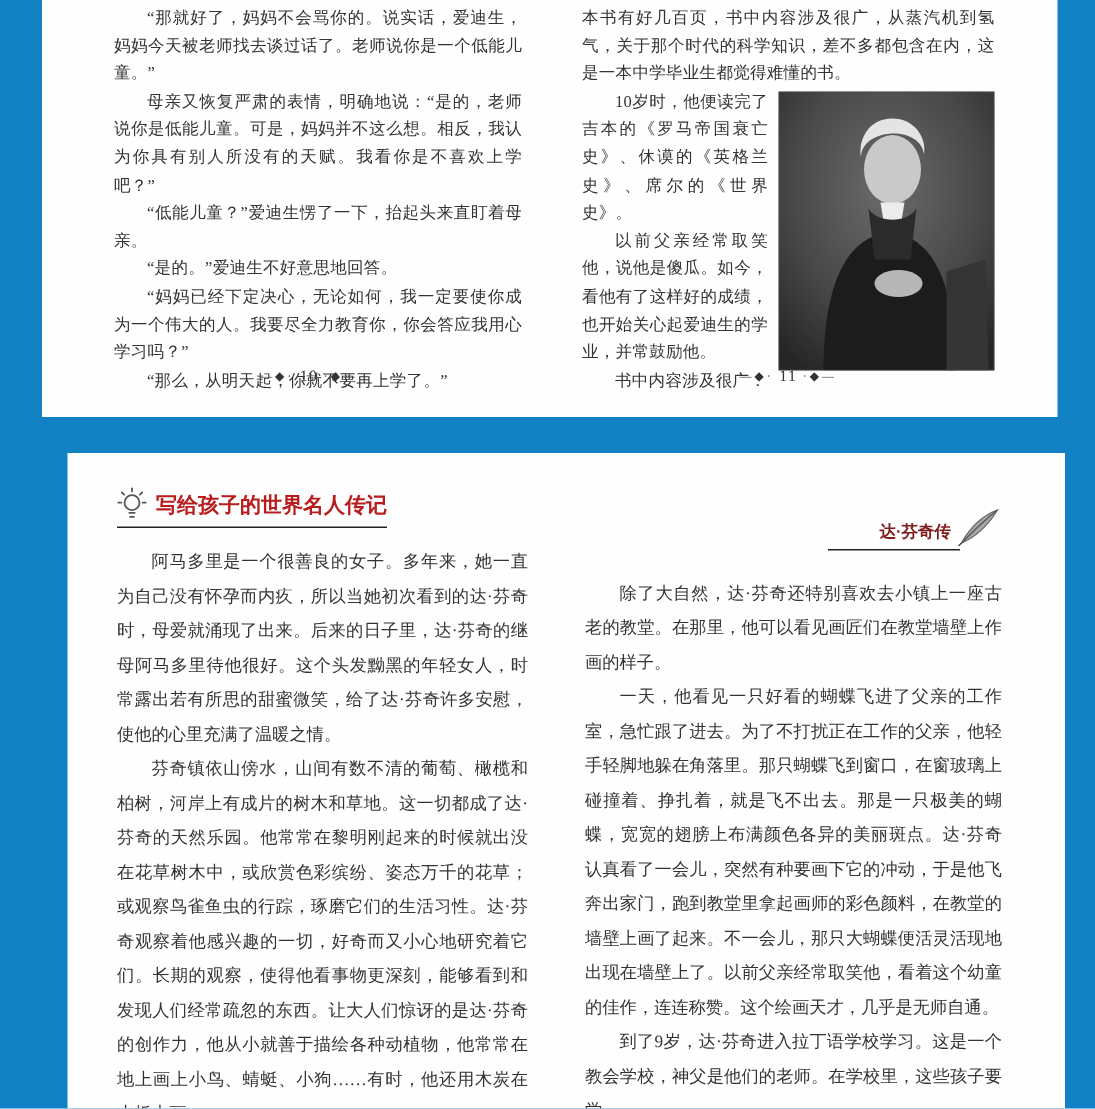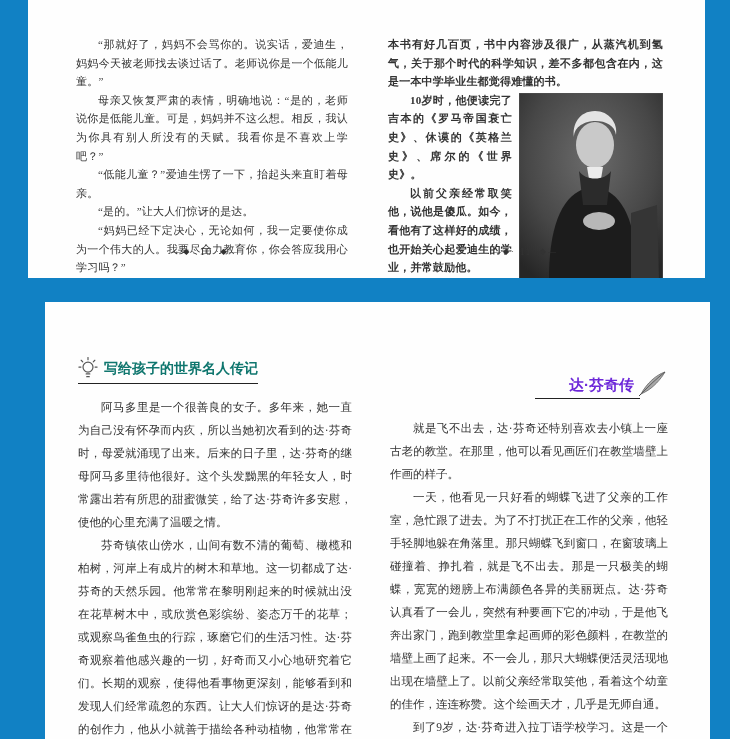--- a/index.html
+++ b/index.html
@@ -7,27 +7,27 @@
   body {
     position:relative;
     overflow:hidden;
     background:#1181c4;
     font-family:"Liberation Serif","DejaVu Serif",serif;
   }
   .panel { position:absolute; background:#fefefe; overflow:hidden; }
   .panel-top    { left:28px; top:0;     width:677px; height:278px; }
   .panel-bottom { left:45px; top:302px; width:665px; height:437px; }
 
-  .pagecol { position:absolute; color:#333; text-align:justify;margin-top:32px; }
+  .pagecol { position:absolute; color:#333; text-align:justify; }
   .pagecol p { margin:0; }
   .indent { text-indent:2em; }
 
   
   .tl-page { left:48px;  top:3px; width:272px; font-size:11px; line-height:18.6px; letter-spacing:0.2px; }
-  .tr-page { left:360px; top:3px; width:275px; font-size:11px; line-height:18.6px; letter-spacing:0.2px;font-weight:bold; }
+  .tr-page { left:360px; top:3px; width:275px; font-size:11px; line-height:18.6px; letter-spacing:0.2px; }
 
   .portrait-img { float:right; width:144px; height:186px; margin:2px 0 4px 7px; display:block; }
 
   .pagefoot {
     position:absolute; top:246px; text-align:center;
     font-size:10.5px; color:#333; letter-spacing:1px;
   }
   .pagefoot-left  { left:42px;  width:272px; }
   .pagefoot-right { left:360px; width:275px; }
   .orn { font-size:8px; color:#333; letter-spacing:2px; vertical-align:1px; }
@@ -35,45 +35,45 @@
   
   .bl-page { left:33px;  top:22px; width:274px; font-size:11.5px; line-height:23px; }
   .br-page { left:345px; top:22px; width:278px; font-size:11.5px; line-height:23px; }
 
   .bl-header {
     display:flex; align-items:center; gap:6px;
     width:fit-content; max-width:274px;
     border-bottom:1.6px solid #222;
     padding-bottom:3px; margin-bottom:12px;
     font-family:"Liberation Sans","DejaVu Sans",sans-serif;
-    font-weight:bold; font-size:14px; color:#0f766e;
+    font-weight:bold; font-size:14px; color:#b91c1c;
     text-align:center; line-height:1.2;
   }
   .br-header {
     display:flex; justify-content:flex-end; align-items:flex-end;
     margin:14px 0 18px 0;
   }
   .br-title {
     font-family:"Liberation Sans","DejaVu Sans",sans-serif;
-    font-weight:bold; font-size:15px; color:#6d28d9;
+    font-weight:bold; font-size:11px; color:#7f1d1d;
     border-bottom:1.6px solid #222;
     padding:0 6px 4px 34px; line-height:1.2;
   }
   .feather { margin-left:-2px; margin-bottom:3px; }
 </style>
 </head>
 <body>
 
 <div class="panel panel-top">
 
   <div class="pagecol tl-page">
     <p class="indent">“那就好了，妈妈不会骂你的。说实话，爱迪生，妈妈今天被老师找去谈过话了。老师说你是一个低能儿童。”</p>
     <p class="indent">母亲又恢复严肃的表情，明确地说：“是的，老师说你是低能儿童。可是，妈妈并不这么想。相反，我认为你具有别人所没有的天赋。我看你是不喜欢上学吧？”</p>
     <p class="indent">“低能儿童？”爱迪生愣了一下，抬起头来直盯着母亲。</p>
-    <p class="indent">“是的。”让大人们惊讶的是达。</p>
+    <p class="indent">“是的。”爱迪生不好意思地回答。</p>
     <p class="indent">“妈妈已经下定决心，无论如何，我一定要使你成为一个伟大的人。我要尽全力教育你，你会答应我用心学习吗？”</p>
     <p class="indent">“那么，从明天起，你就不要再上学了。”</p>
   </div>
   <div class="pagefoot pagefoot-left">
     <span class="orn">—◆·</span>
     <span>10</span>
     <span class="orn">·◆—</span>
   </div>
 
   <div class="pagecol tr-page">
@@ -134,18 +134,18 @@
 
   <div class="pagecol br-page">
     <div class="br-header">
       <span class="br-title">达·芬奇传</span>
       <svg class="feather" width="30" height="26" viewBox="0 0 30 26" aria-hidden="true">
         <path d="M3 24 C9 13 18 5 27 2 C23 9 15 18 7 22 Z" fill="#a8a8a8" stroke="#666" stroke-width="0.8"></path>
         <path d="M3 24 C11 16 19 8 27 2" fill="none" stroke="#555" stroke-width="0.9"></path>
         <path d="M3 24 L1 26" stroke="#444" stroke-width="1"></path>
       </svg>
     </div>
-    <p class="indent">就是飞不出去，达·芬奇还特别喜欢去小镇上一座古老的教堂。在那里，他可以看见画匠们在教堂墙壁上作画的样子。</p>
+    <p class="indent">除了大自然，达·芬奇还特别喜欢去小镇上一座古老的教堂。在那里，他可以看见画匠们在教堂墙壁上作画的样子。</p>
     <p class="indent">一天，他看见一只好看的蝴蝶飞进了父亲的工作室，急忙跟了进去。为了不打扰正在工作的父亲，他轻手轻脚地躲在角落里。那只蝴蝶飞到窗口，在窗玻璃上碰撞着、挣扎着，就是飞不出去。那是一只极美的蝴蝶，宽宽的翅膀上布满颜色各异的美丽斑点。达·芬奇认真看了一会儿，突然有种要画下它的冲动，于是他飞奔出家门，跑到教堂里拿起画师的彩色颜料，在教堂的墙壁上画了起来。不一会儿，那只大蝴蝶便活灵活现地出现在墙壁上了。以前父亲经常取笑他，看着这个幼童的佳作，连连称赞。这个绘画天才，几乎是无师自通。</p>
     <p class="indent">到了9岁，达·芬奇进入拉丁语学校学习。这是一个教会学校，神父是他们的老师。在学校里，这些孩子要学</p>
 
   </div>
 </div>
 
 </body></html>

